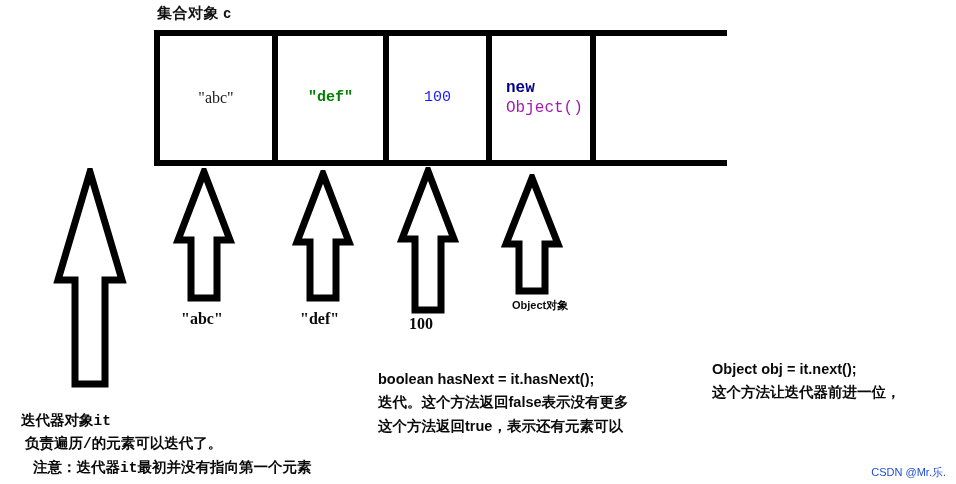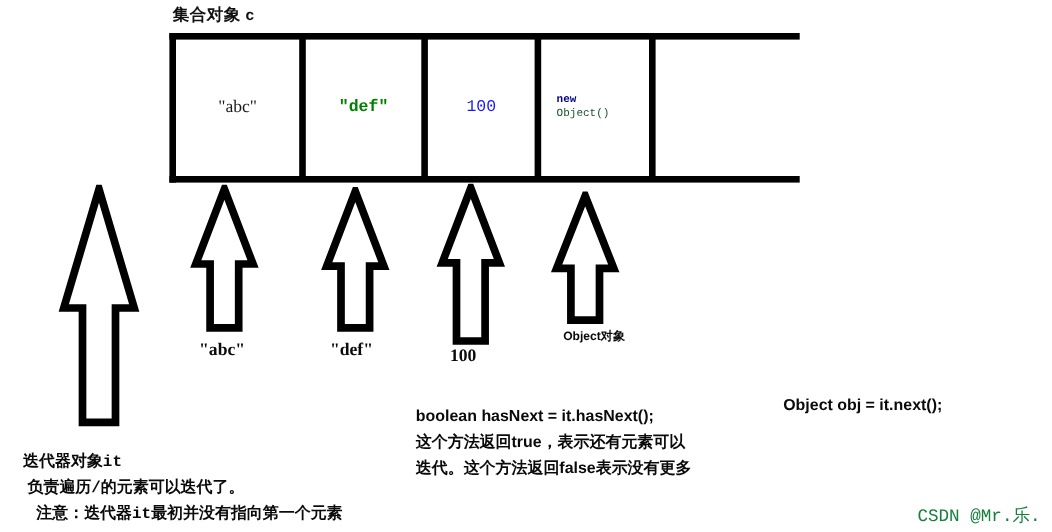--- a/index.html
+++ b/index.html
@@ -89,32 +89,32 @@
     font-weight: 700;
     color: #008000;
   }
   .val-100 {
     font-family: "Liberation Mono", "DejaVu Sans Mono", monospace;
     font-size: 15px;
     color: #1818ff;
   }
   .val-obj {
     font-family: "Liberation Mono", "DejaVu Sans Mono", monospace;
-    font-size: 10px;
+    font-size: 16px;
     color: #333333;
     text-align: left;
     display: block;
   }
   .val-obj .kw-new {
     color: #00008b;
     font-weight: 700;
     display: block;
   }
   .val-obj .obj-ctor {
-    color: #14532d;
+    color: #a21caf;
     display: block;
   }
 
   
   .arrow {
     position: absolute;
   }
   .arrow svg { display: block; }
 
   
@@ -153,24 +153,23 @@
     font-weight: 700;
     line-height: 1.6;
     white-space: nowrap;
   }
 
   
   .watermark {
     position: absolute;
     right: 10px;
     bottom: 4px;
-    font-size: 16px;
-    color: #15803d;
-    white-space: nowrap;
-    font-family: Liberation Mono, monospace;
+    font-size: 11px;
+    color: #1d4ed8;
+    white-space: nowrap;
   }
 </style>
 </head>
 <body>
 
 <div id="canvas">
 
   <div class="collection-title">
     <span>集合对象</span><span class="var-name">c</span>
   </div>
@@ -239,23 +238,24 @@
   <div class="pointer-label" style="left:512px; top:298px; font-size:11px;">Object对象</div>
 
   <div class="note-block" style="left:21px; top:392px;font-family:Liberation Mono, monospace;">
     <div class="note-head">迭代器对象it</div>
     <div class="note-line bold" style="padding-left:4px;">负责遍历/的元素可以迭代了。</div>
     <div class="note-line bold indent">注意：迭代器it最初并没有指向第一个元素</div>
   </div>
 
   <div class="note-block" style="left:378px; top:350px;">
     <div class="note-head">boolean hasNext = it.hasNext();</div>
+    <div class="note-line bold">迭代。这个方法返回false表示没有更多</div>
     <div class="note-line bold">这个方法返回true，表示还有元素可以</div>
-    <div class="note-line bold">迭代。这个方法返回false表示没有更多</div>
   </div>
 
   <div class="note-block" style="left:712px; top:340px;">
     <div class="note-head">Object obj = it.next();</div>
+    <div class="note-line bold">这个方法让迭代器前进一位，</div>
   </div>
 
   <div class="watermark">CSDN @Mr.乐.</div>
 
 </div>
 
 </body></html>

